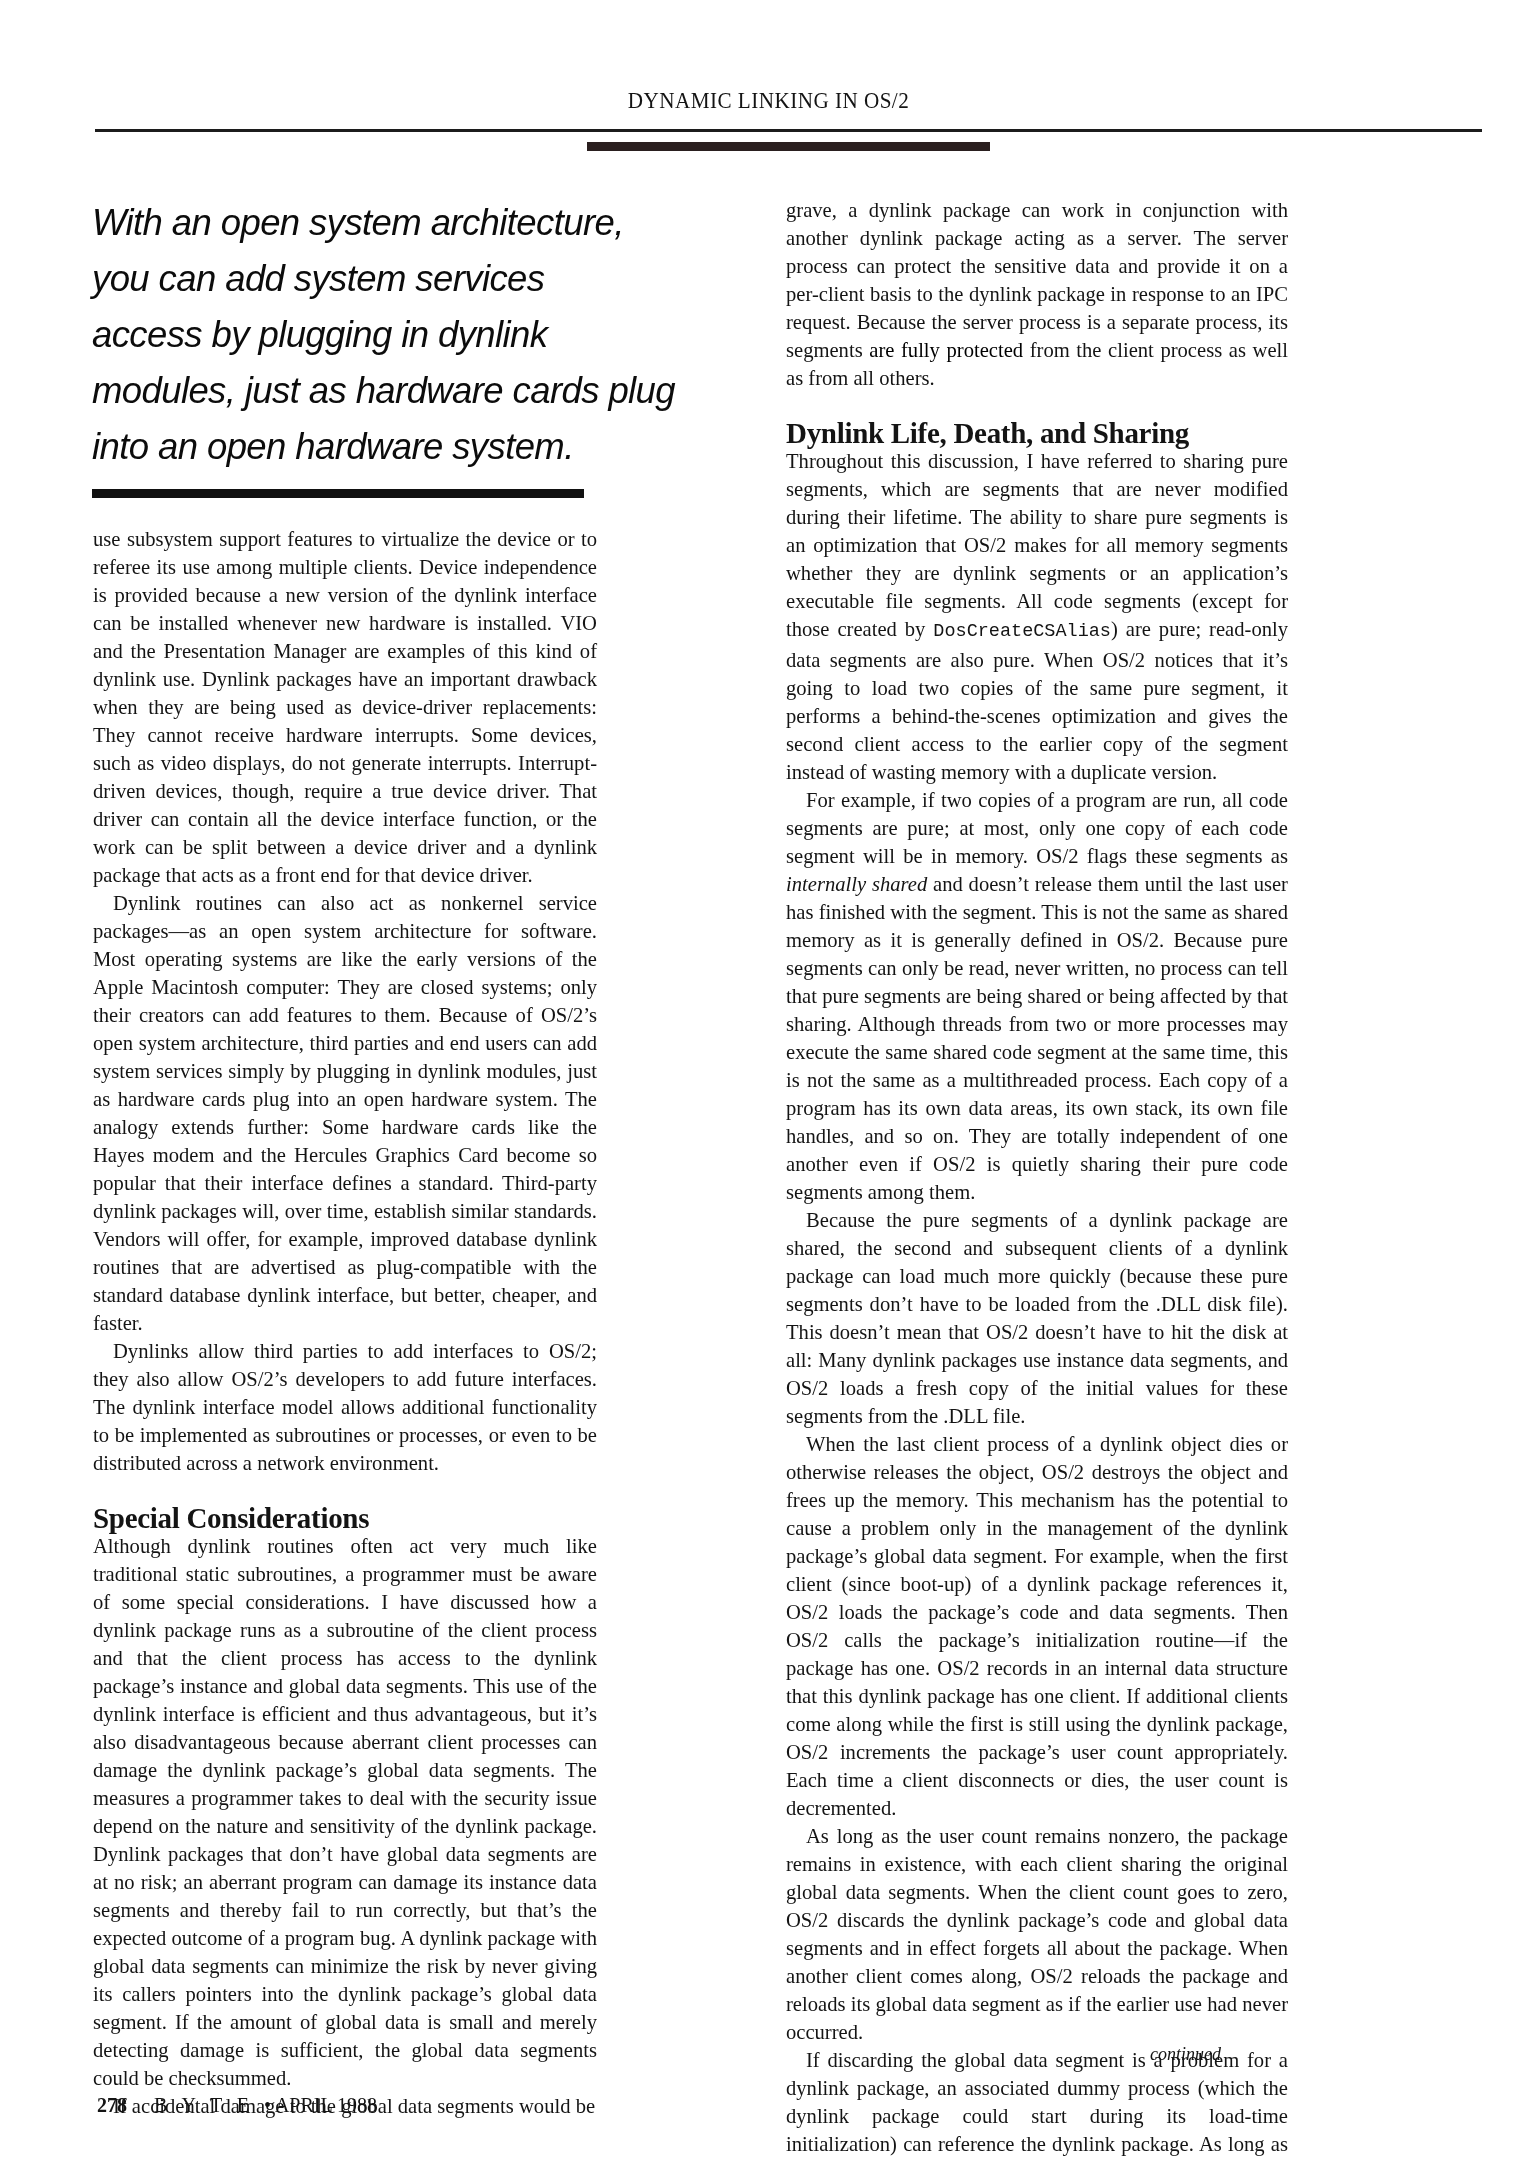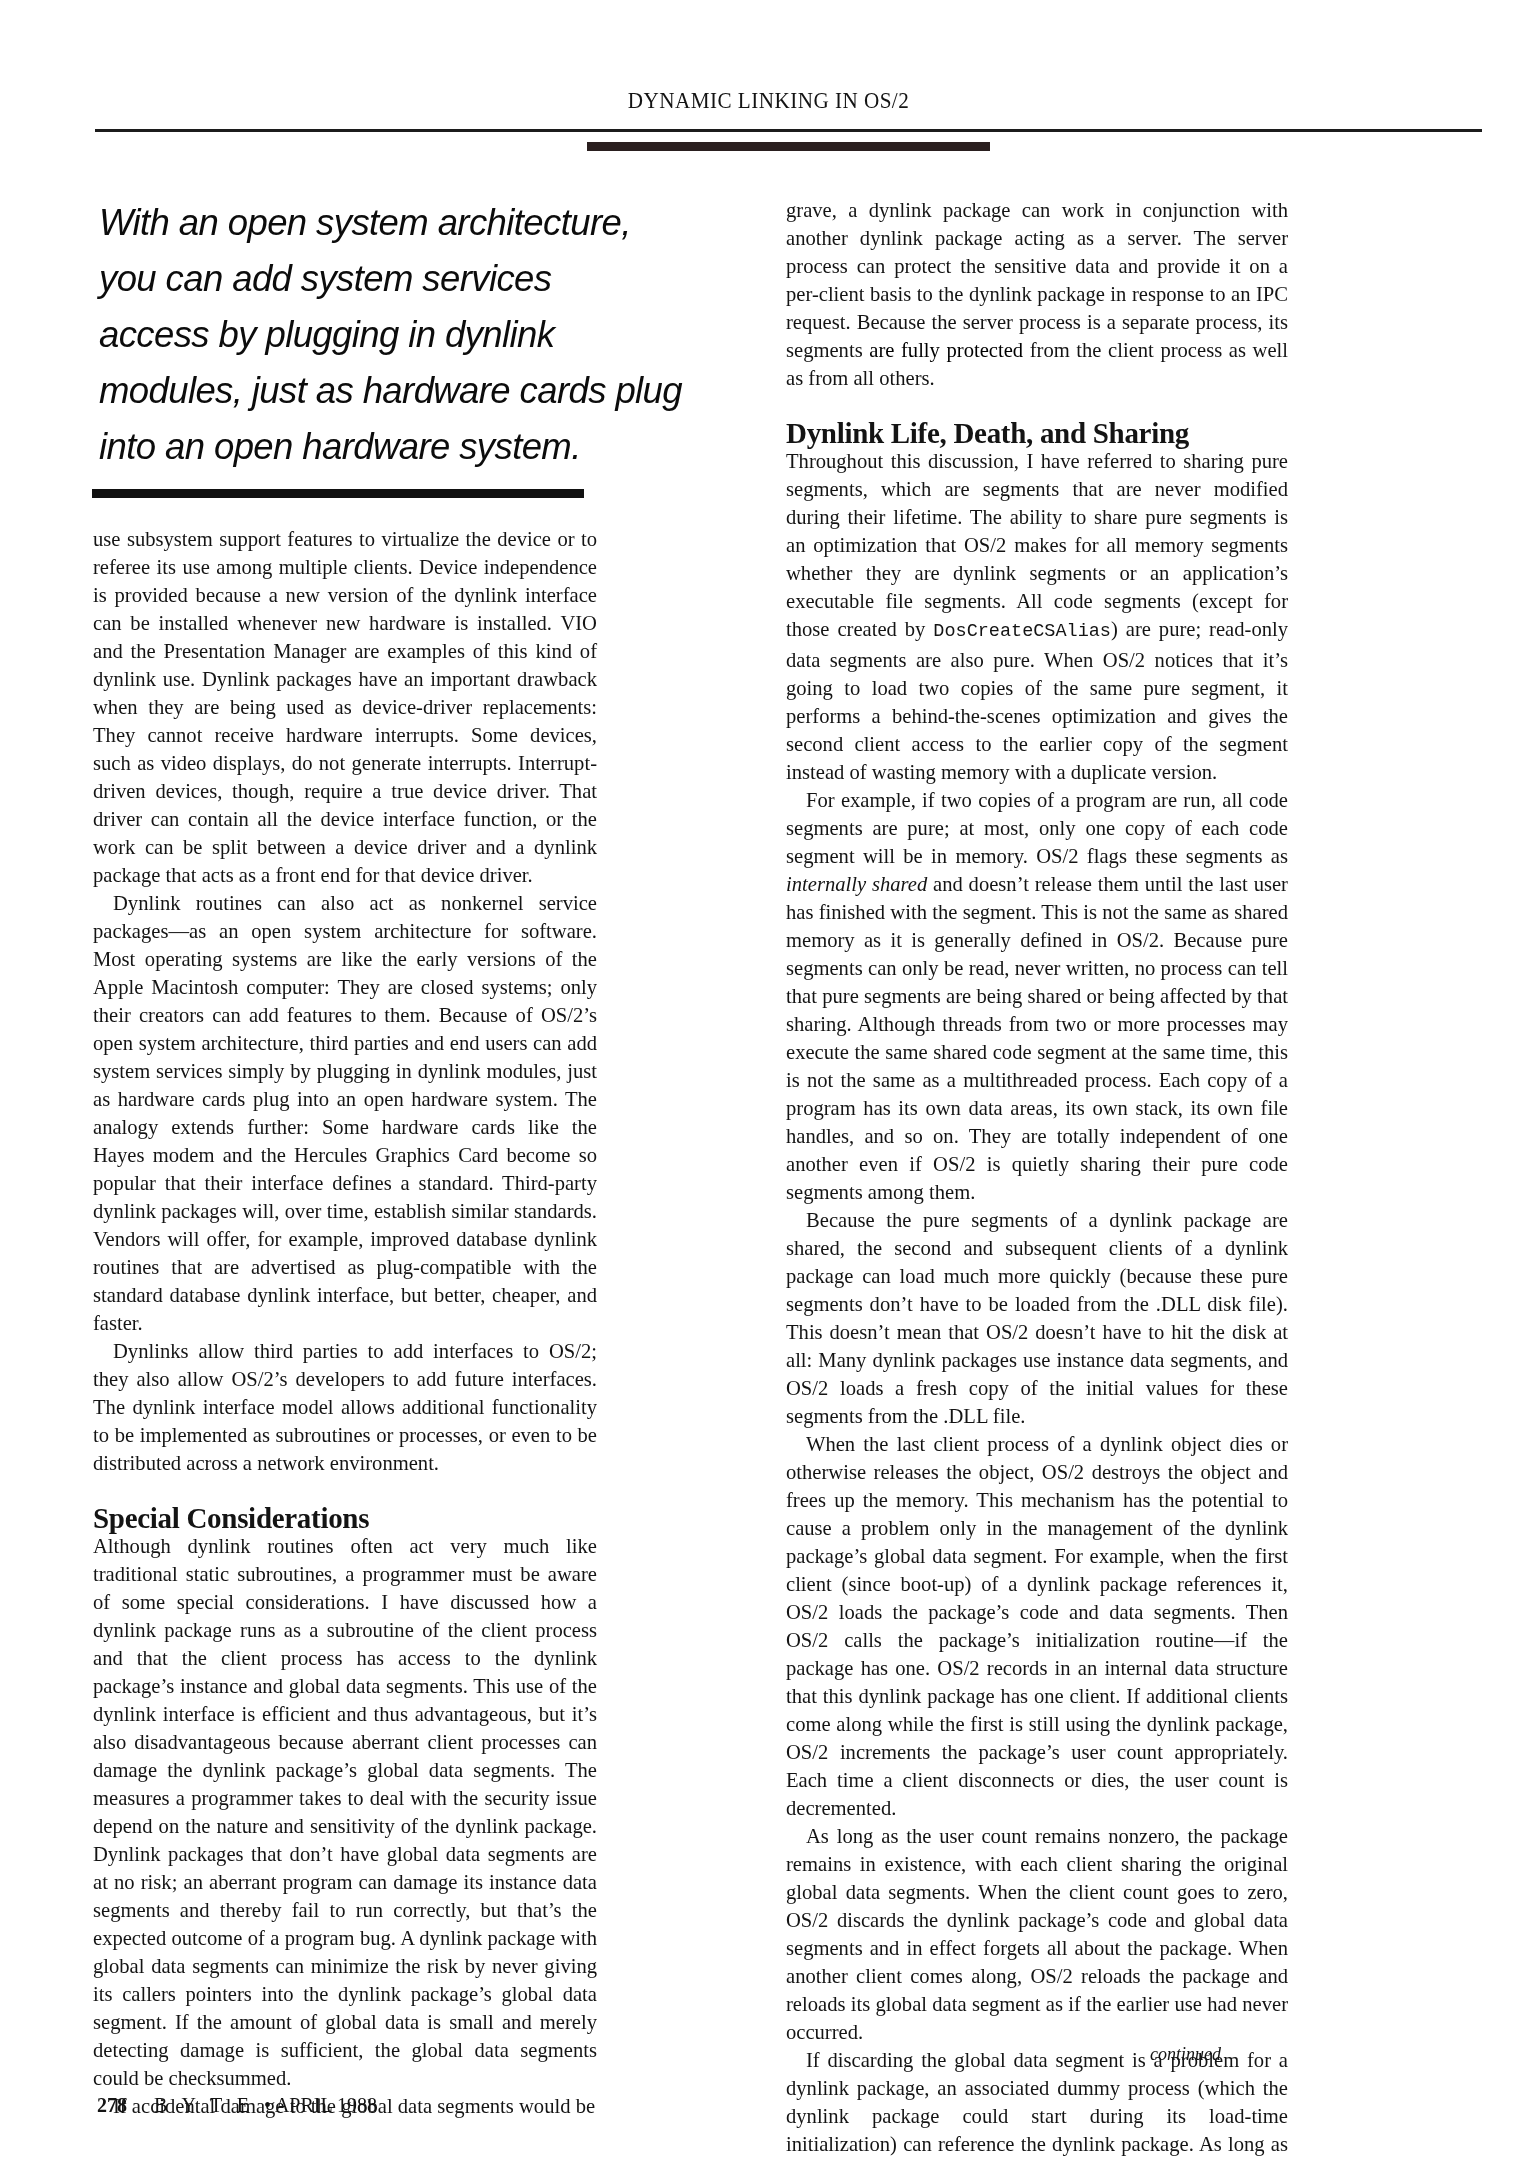--- a/index.html
+++ b/index.html
@@ -12,21 +12,21 @@
     transform: scaleX(0.92); transform-origin: center;
   }
   .head-rule {
     position: absolute; left: 95px; width: 1387px; top: 129px; height: 3px; background: #1c1c1c;
   }
   .head-bar {
     position: absolute; left: 587px; width: 403px; top: 142px; height: 9px; background: #2a1f1f;
   }
 
   .pullquote {
-    position: absolute; left: 99px; top: 195px; width: 680px;
+    position: absolute; left: 92px; top: 195px; width: 680px;
     font-family: "Liberation Sans", sans-serif; font-style: italic; font-size: 36.5px;
     line-height: 56px; letter-spacing: -0.6px; color: #0c0c0c;
   }
   .pullquote .pq-line { display: block; white-space: nowrap; }
   .pq-rule {
     position: absolute; left: 92px; width: 492px; top: 489px; height: 9px; background: #111;
   }
 
   .col {
     position: absolute; width: 504px;

